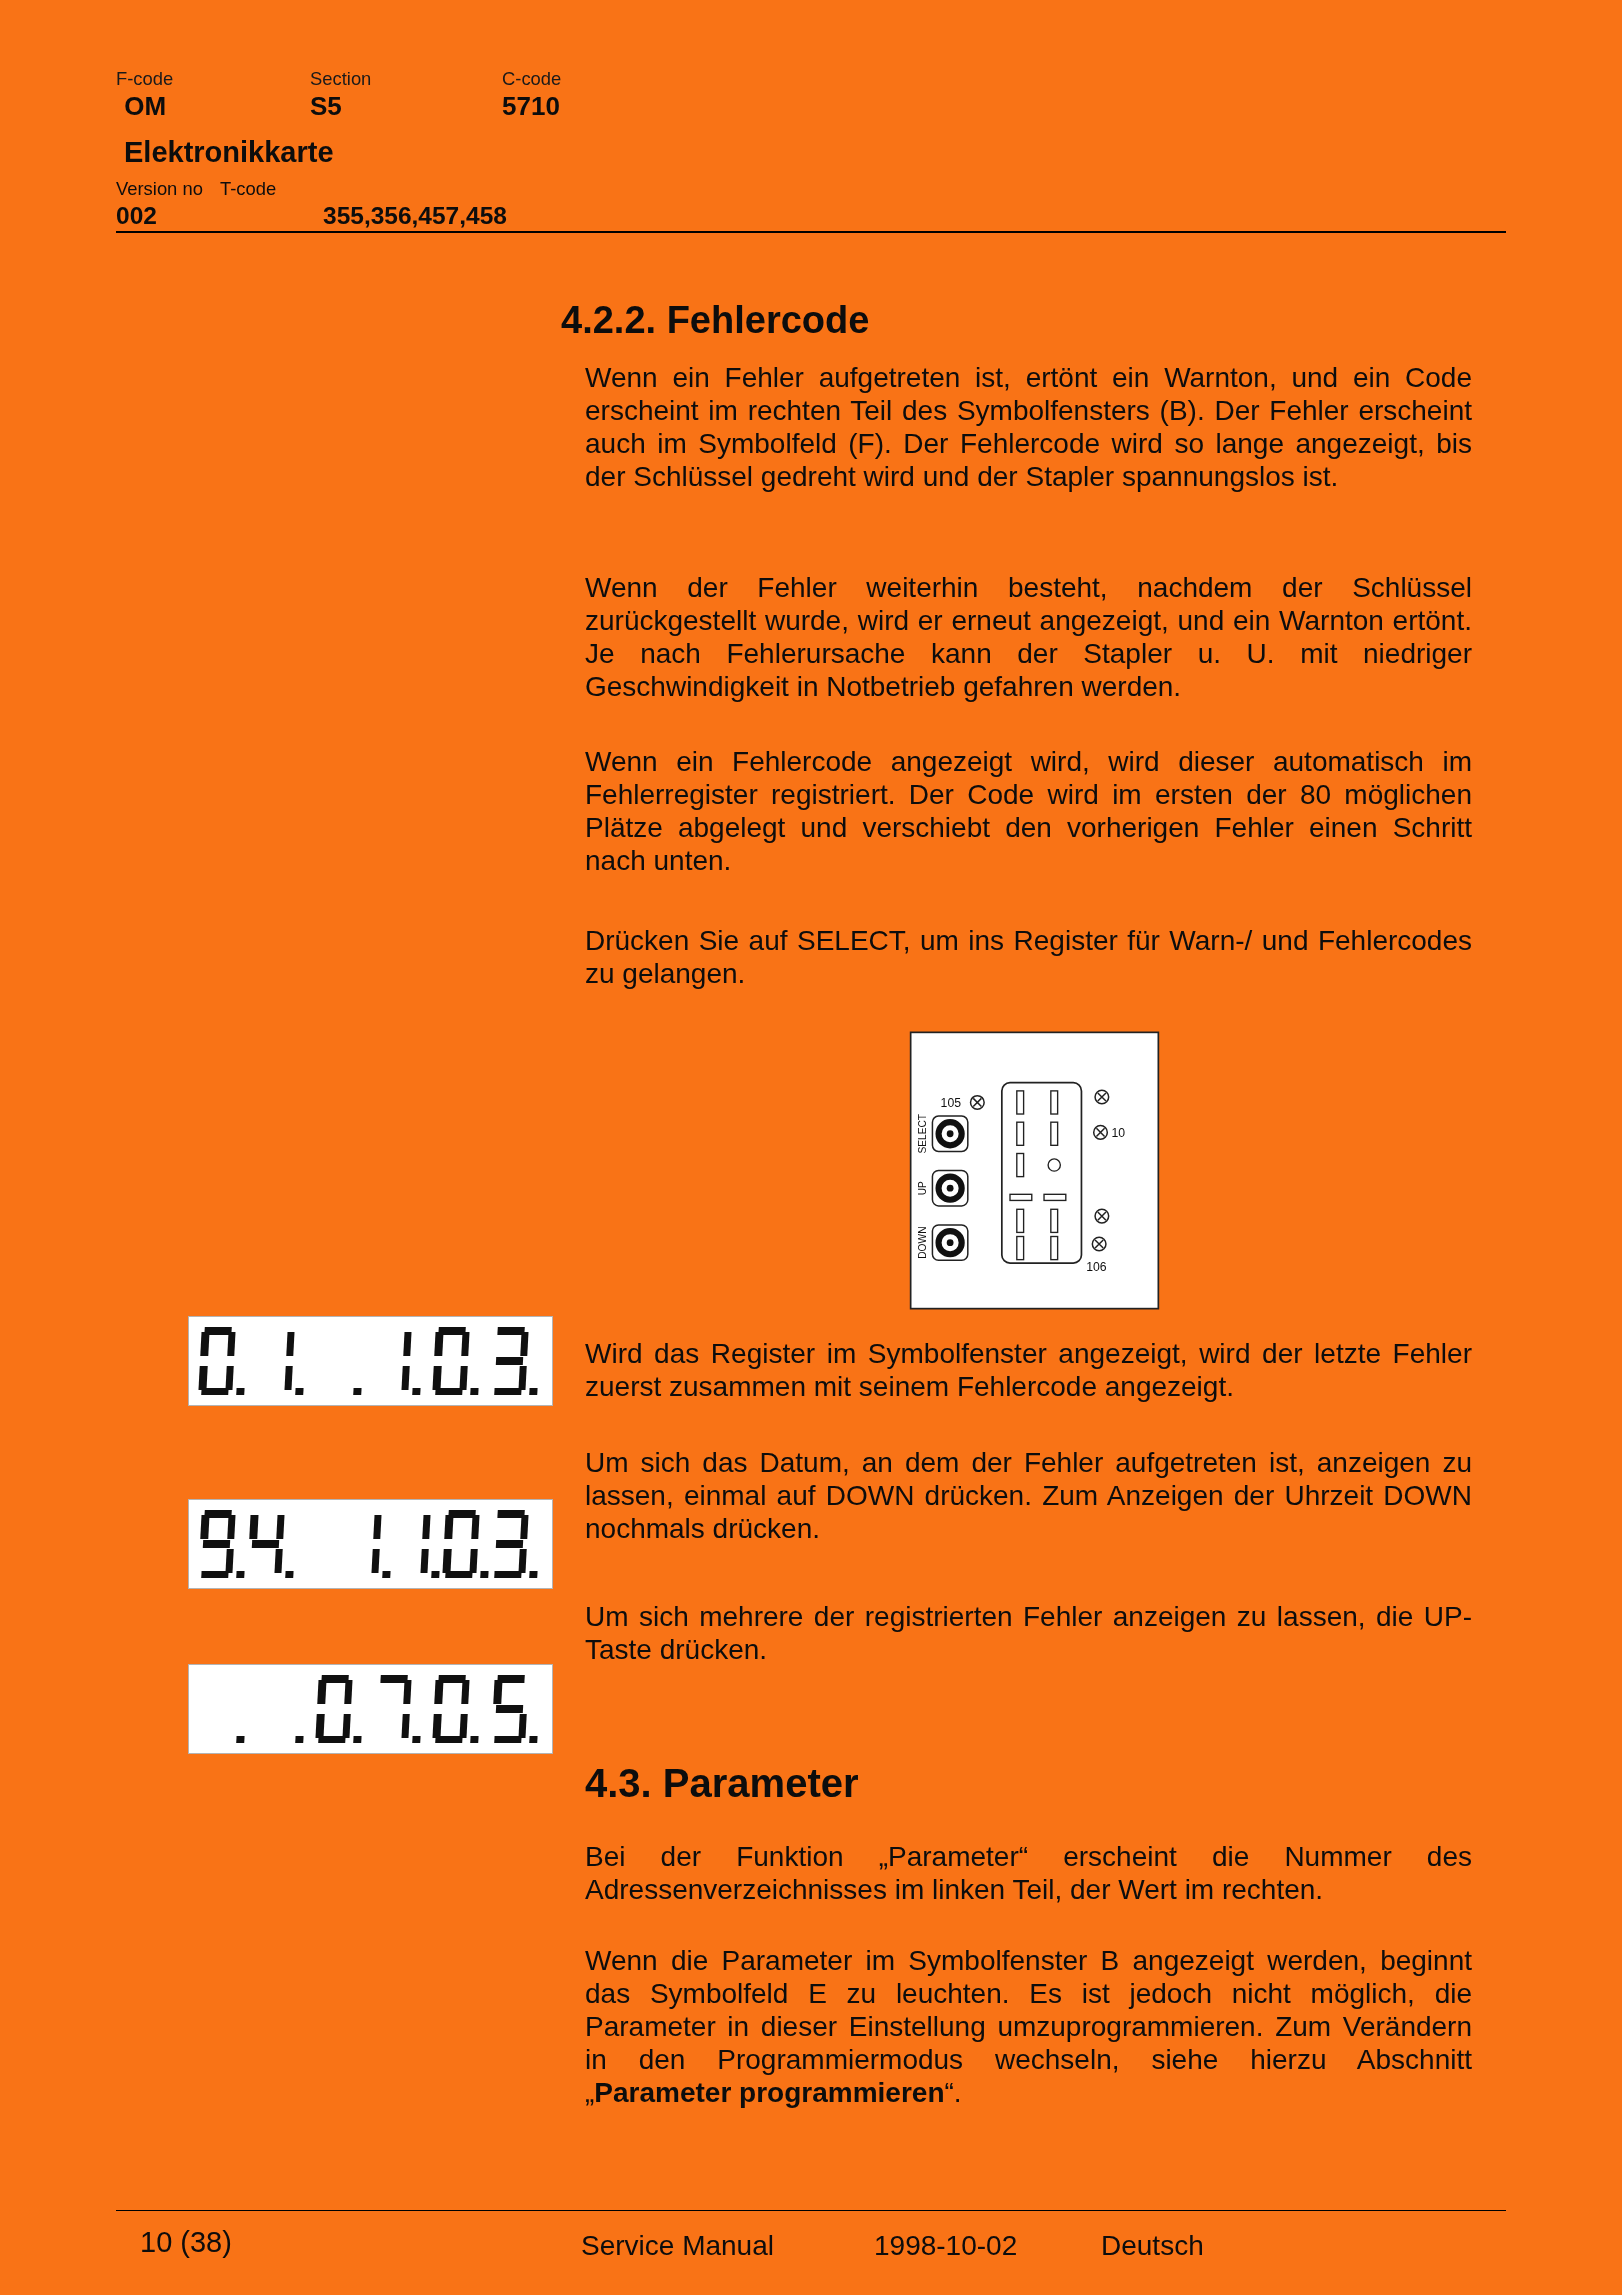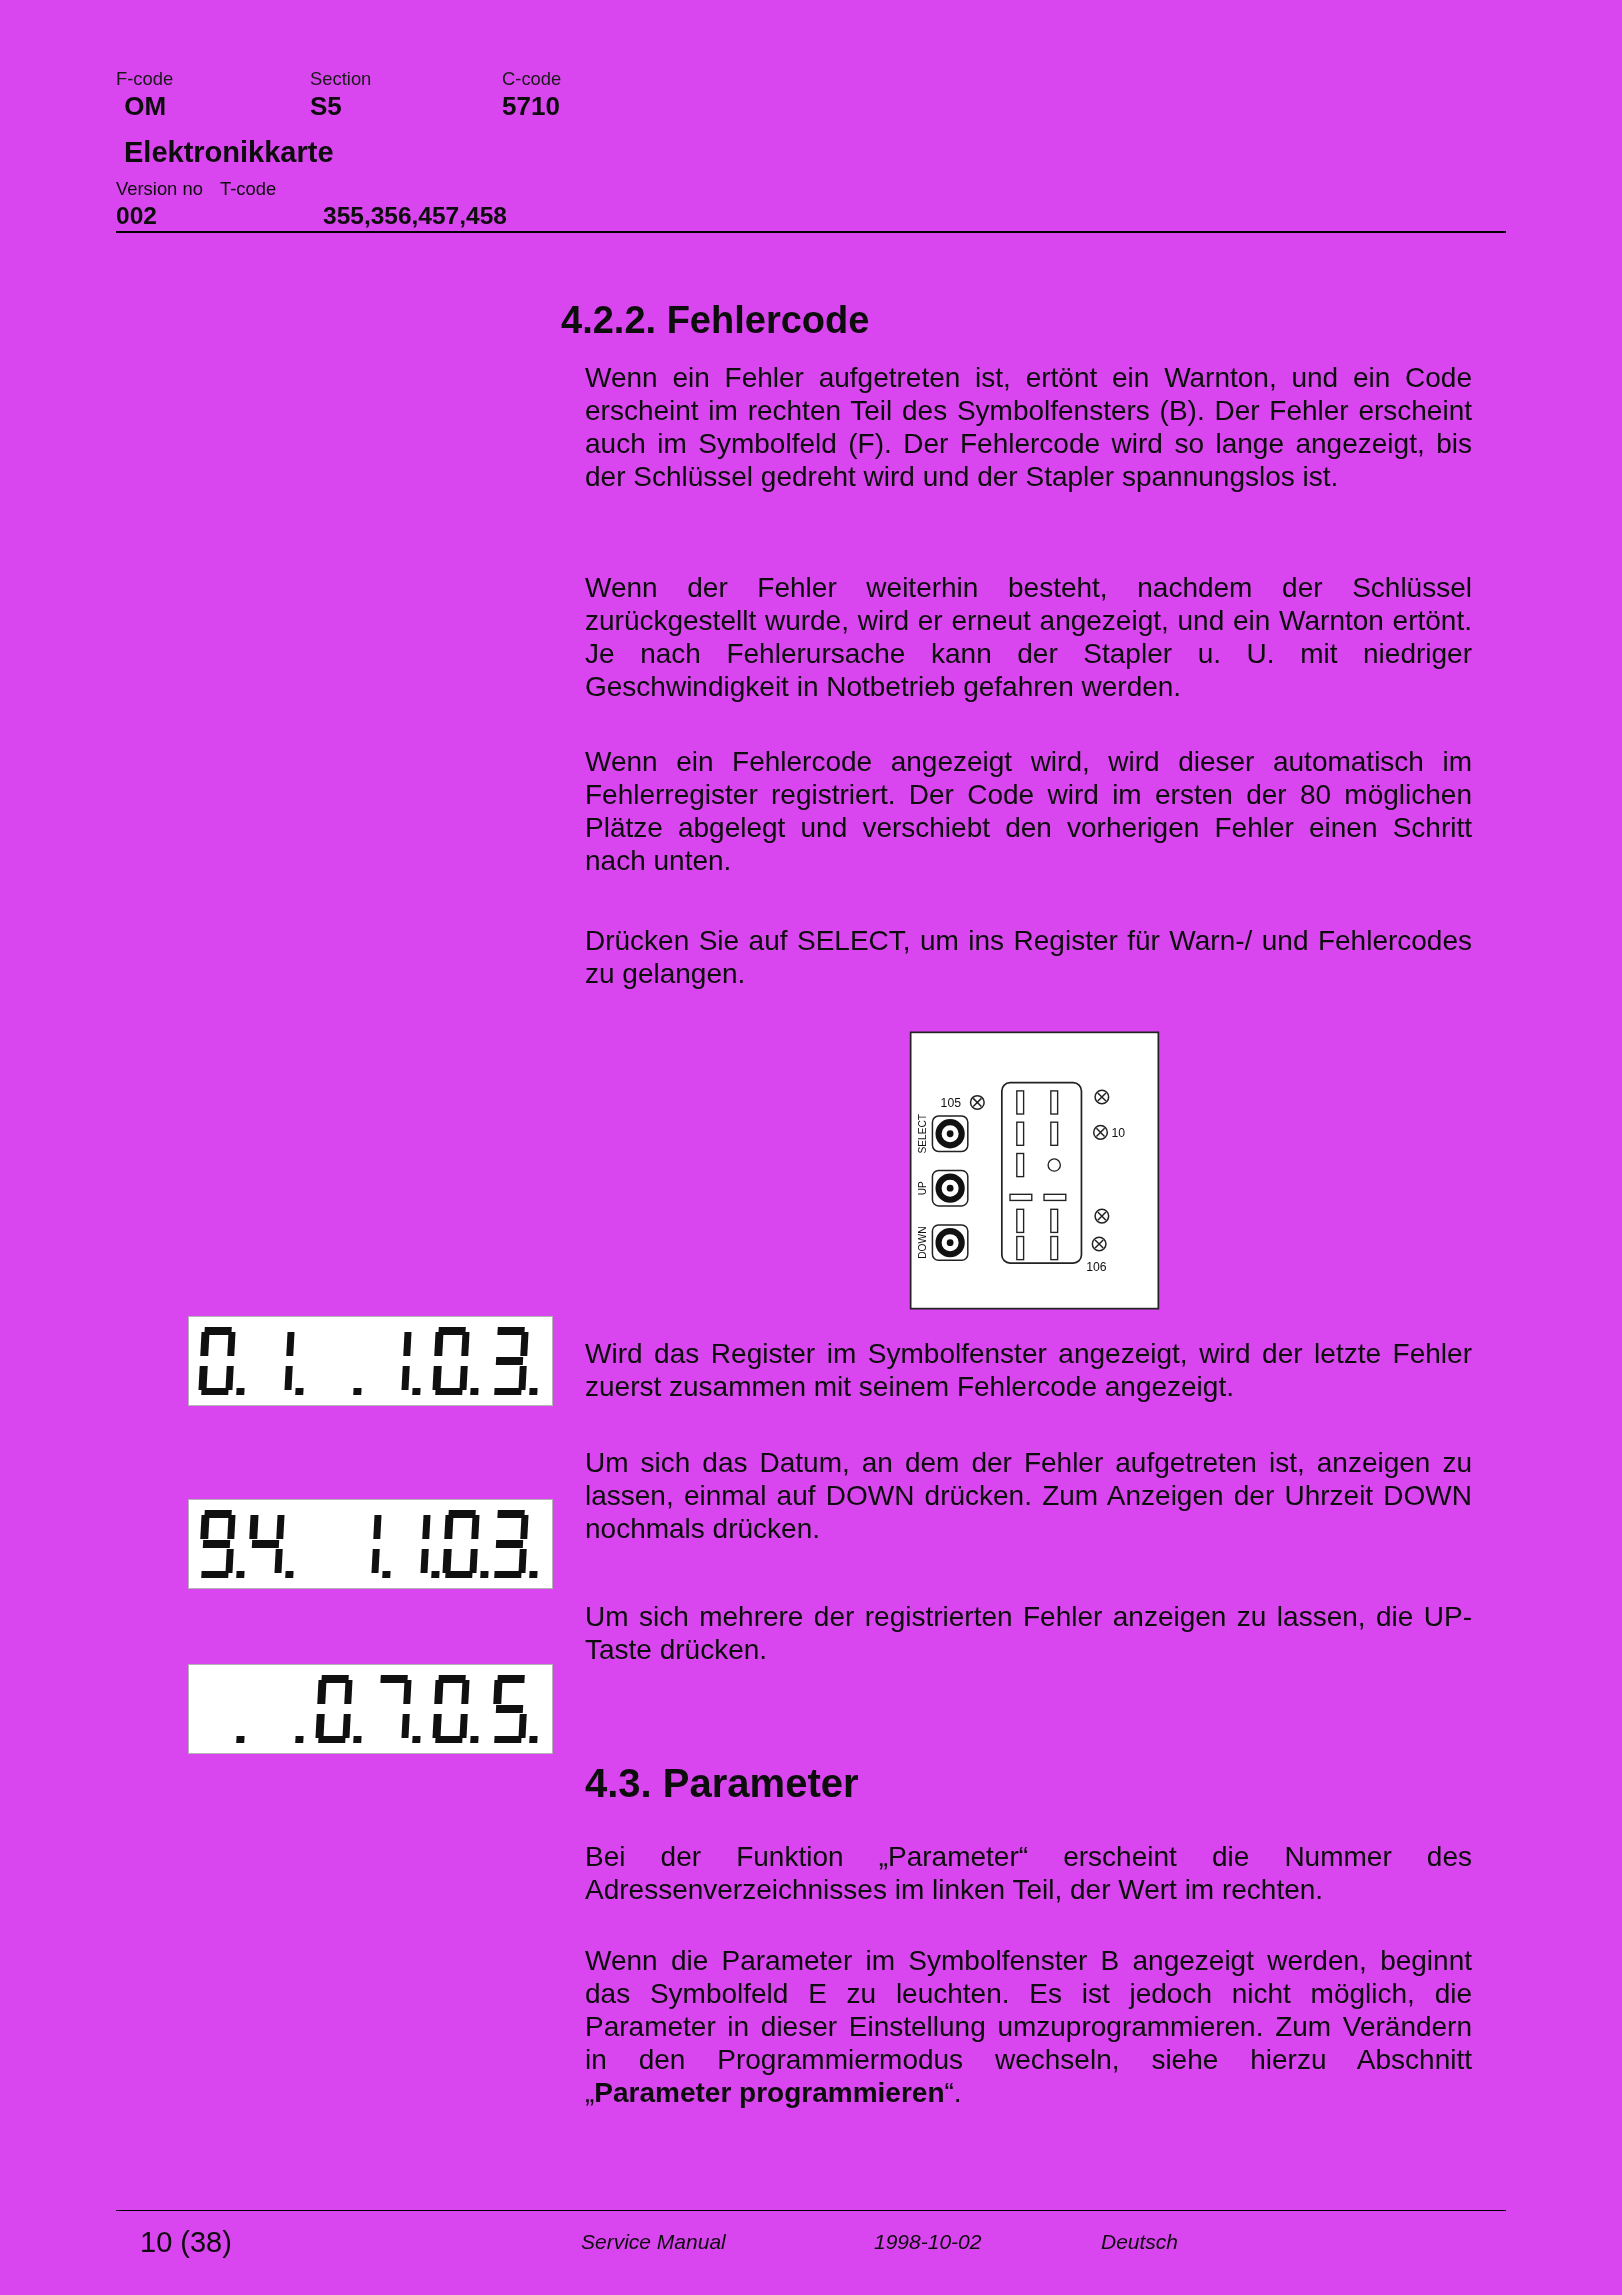--- a/index.html
+++ b/index.html
@@ -1,18 +1,18 @@
 <!DOCTYPE html>
 <html style="font-size:11px"><head>
 <meta charset="utf-8">
 <style>
   * { margin:0; padding:0; box-sizing:border-box; }
   html,body { background:#ffffff; }
   .page {
-    position:relative; width:1622px; height:2295px; background:#d946ef;
+    position:relative; width:1622px; height:2295px; background:#f97316;
     font-family:"Liberation Sans", sans-serif; color:#0d0d0d; overflow:hidden;
   }
 
   
   .hdr { position:absolute; left:116px; top:68px; width:682px; height:167px; }
   .hdr .lbl { position:absolute; font-size:18.4px; color:#1a1a1a; }
   .hdr .val { position:absolute; font-size:26px; font-weight:bold; }
   .hdr-title { position:absolute; left:8px; top:68px; font-size:29px; font-weight:bold; }
   .hdr .lbl2 { position:absolute; top:110px; font-size:18.4px; }
   .hdr .val2 { position:absolute; top:134px; font-size:24.5px; font-weight:bold;text-align:center; }
@@ -44,21 +44,21 @@
   .seg-d { left:3.4px;  bottom:0;    width:27px; height:7.5px; }
   .seg-f { left:0;    top:4.8px;     width:7.5px; height:24.5px; }
   .seg-b { left:26.6px; top:4.8px;     width:7.5px; height:24.5px; }
   .seg-e { left:0;    bottom:4.8px;  width:7.5px; height:24.5px; }
   .seg-c { left:26.6px; bottom:4.8px;  width:7.5px; height:24.5px; }
   .seg-dp{ left:38px; bottom:0;    width:7.5px; height:7.5px; }
 
   
   .rule-bottom { position:absolute; left:116px; top:2210px; width:1390px; height:1.4px; background:#000; }
   .ftr-page { position:absolute; left:140px;  top:2226px; font-size:29px; }
-  .ftr-item { position:absolute; top:2230px; font-size:21px;font-style:italic; }
+  .ftr-item { position:absolute; top:2230px; font-size:28px; }
 </style>
 </head>
 <body>
 
 <div class="page">
 
   <div class="hdr">
     <span class="lbl" style="left:0">F-code</span>
     <span class="lbl" style="left:194px">Section</span>
     <span class="lbl" style="left:386px">C-code</span>

